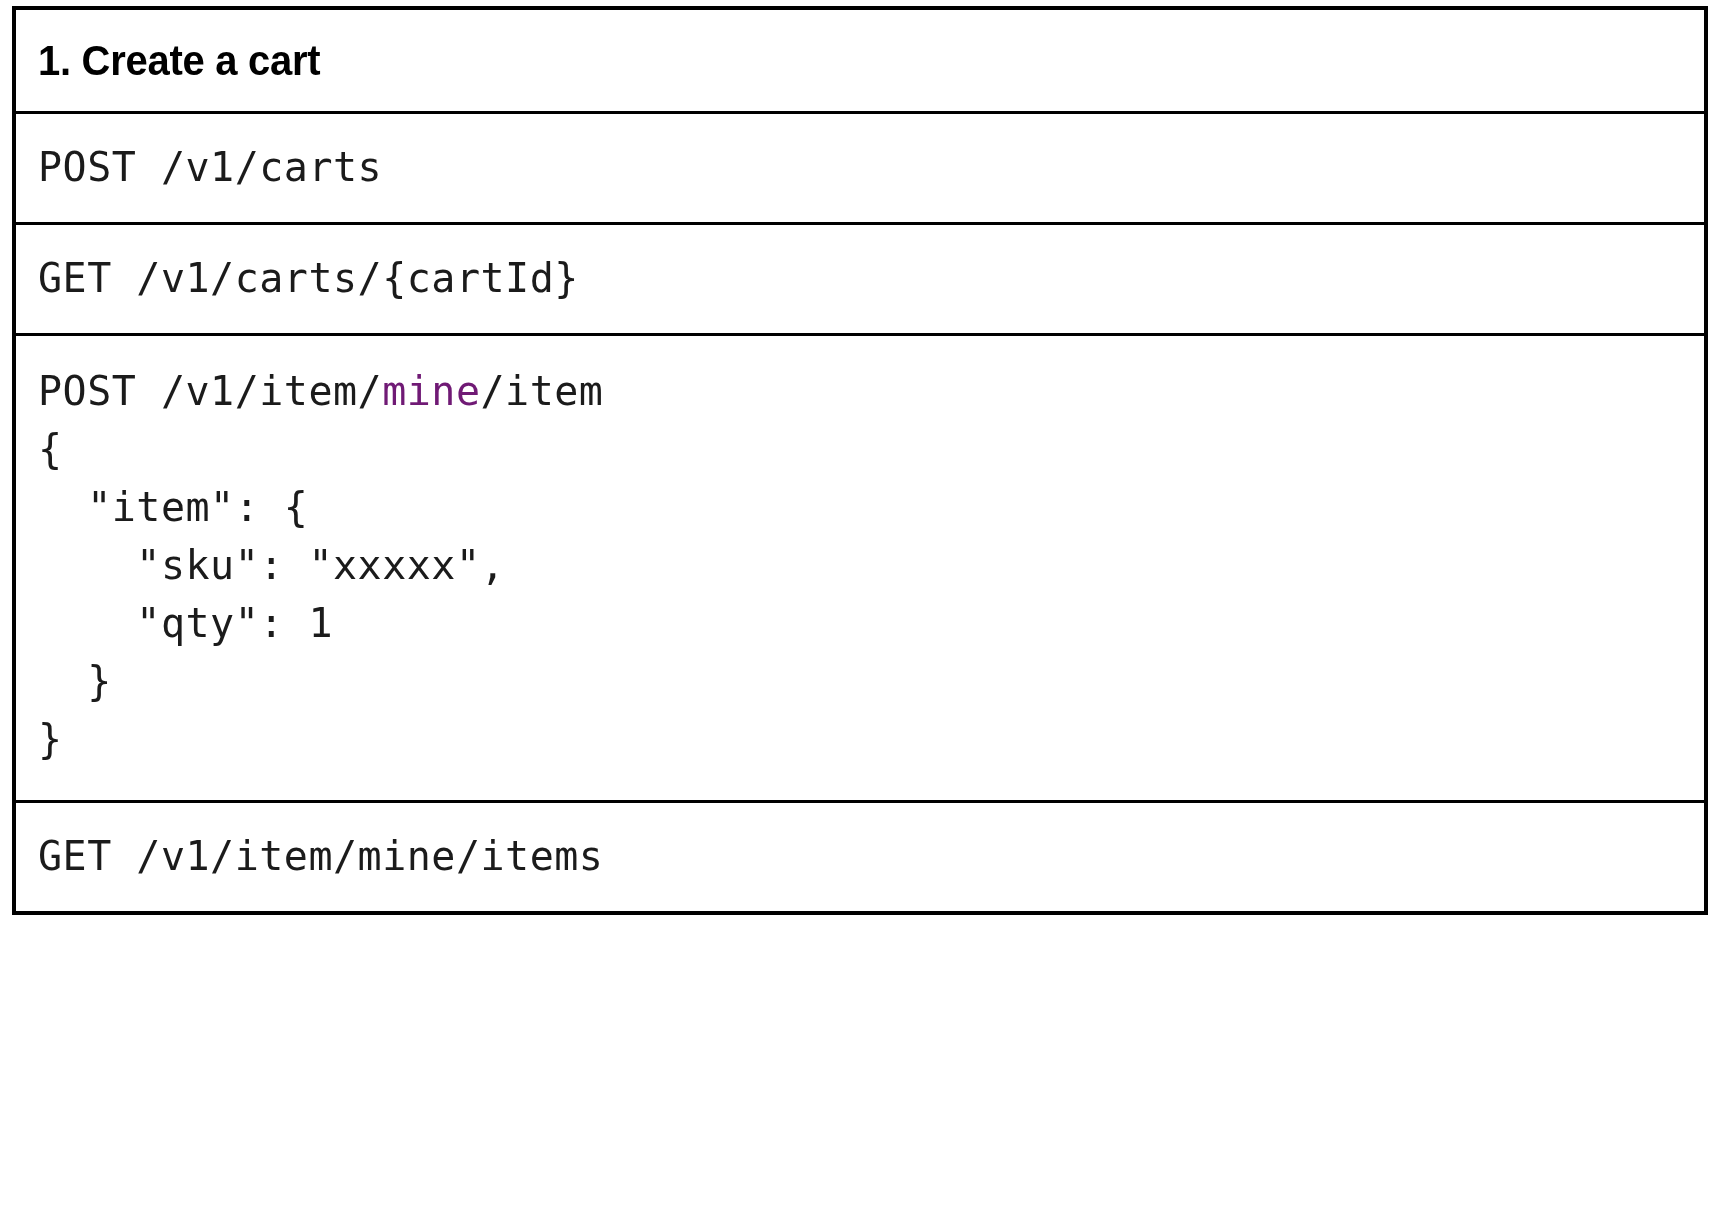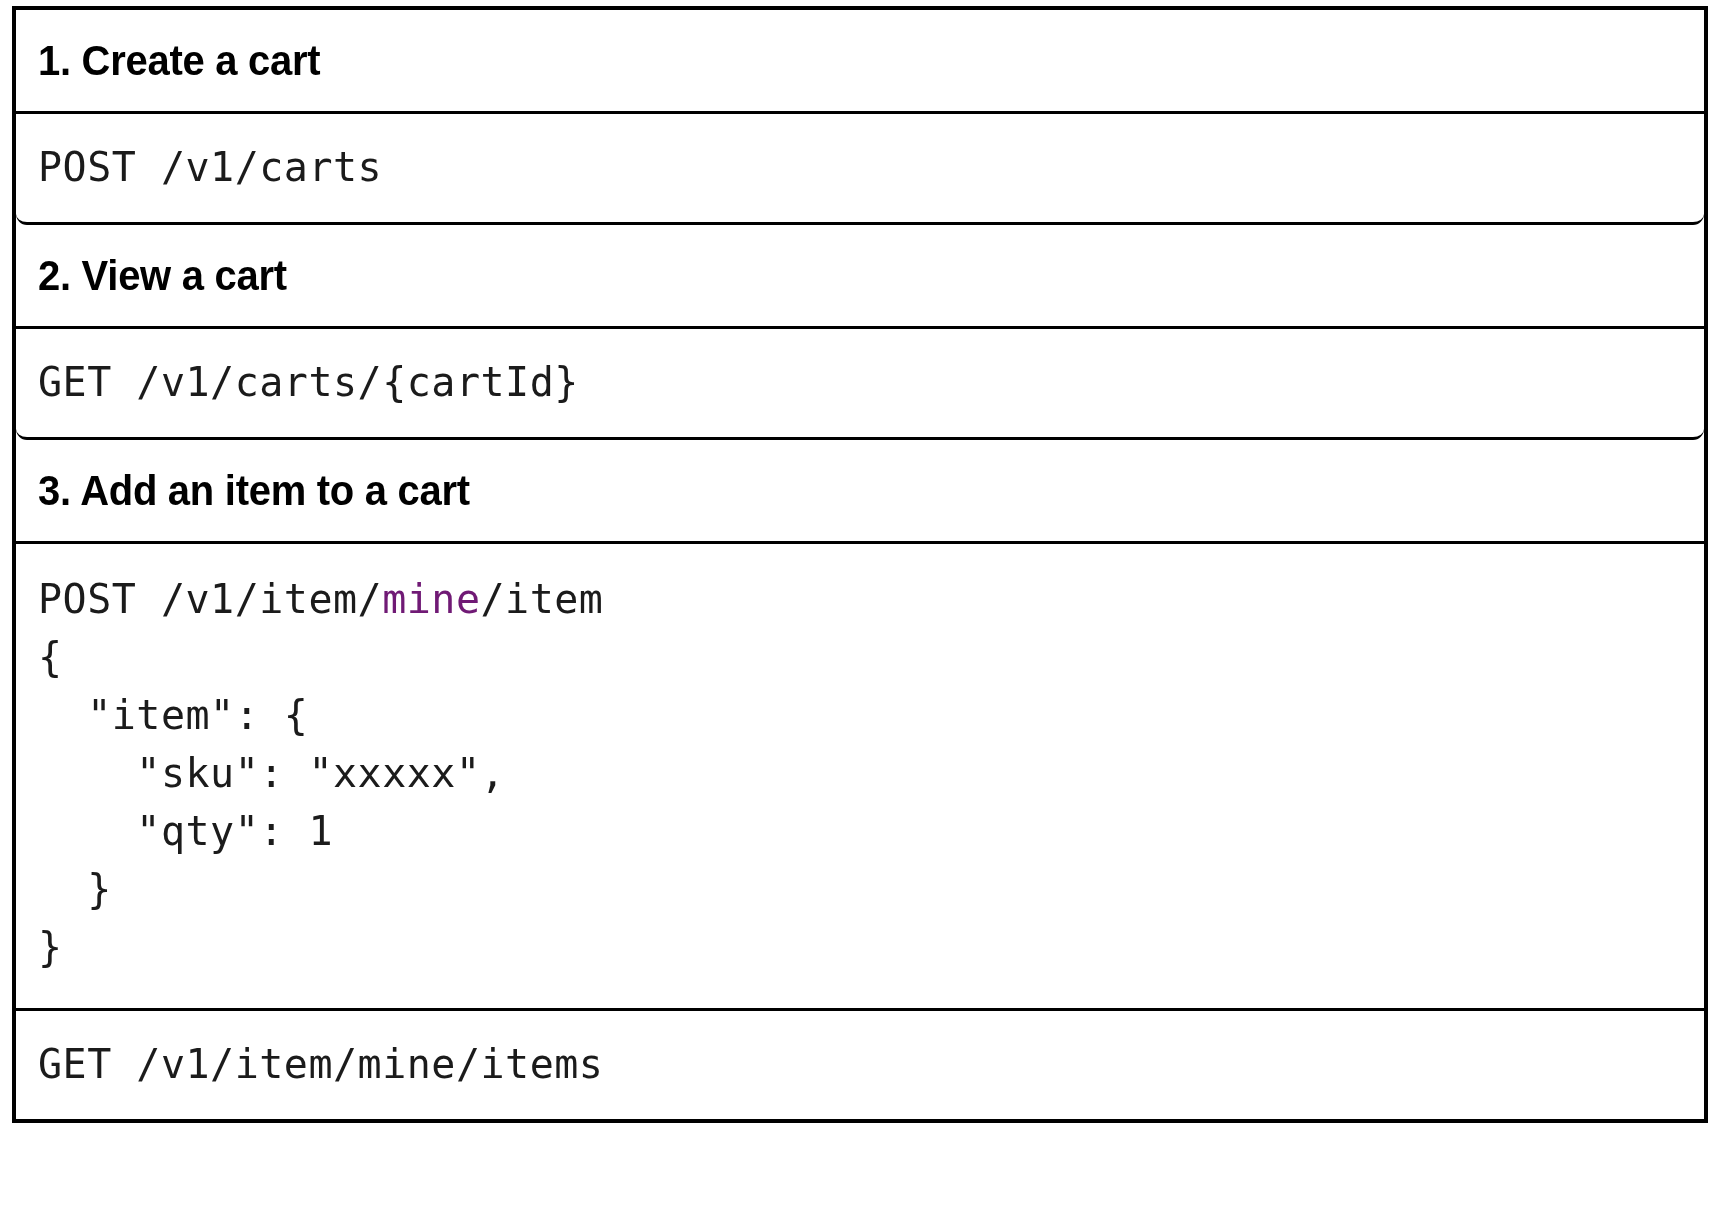--- a/index.html
+++ b/index.html
@@ -76,50 +76,43 @@
     margin: 0;
     letter-spacing: 0.5px;
   }
   .code-text .hl {
     color: #701a75;
   }
 
   .code-row.single {
     padding-top: 24px;
     padding-bottom: 26px;
-    border-radius: 11px;
   }
   .code-row.block {
     padding-top: 26px;
     padding-bottom: 32px;
   }
 </style>
 </head>
 <body>
 
 <div class="page">
   <div class="api-table">
 
     <div class="row heading-row">
       <span class="heading-text">1. Create a cart</span>
     </div>
     <div class="row code-row single">
       <div class="code-text"><span>POST /v1/carts</span></div>
     </div>
 
-    <div class="row heading-row">
-      <span class="heading-text">2. View a cart</span>
-    </div>
     <div class="row code-row single">
       <div class="code-text"><span>GET /v1/carts/{cartId}</span></div>
     </div>
 
-    <div class="row heading-row">
-      <span class="heading-text">3. Add an item to a cart</span>
-    </div>
     <div class="row code-row block">
       <div class="code-text"><span>POST /v1/item/</span><span class="hl">mine</span><span>/item</span></div>
       <div class="code-text">{
   "item": {
     "sku": "xxxxx",
     "qty": 1
   }
 }</div>
     </div>
 

